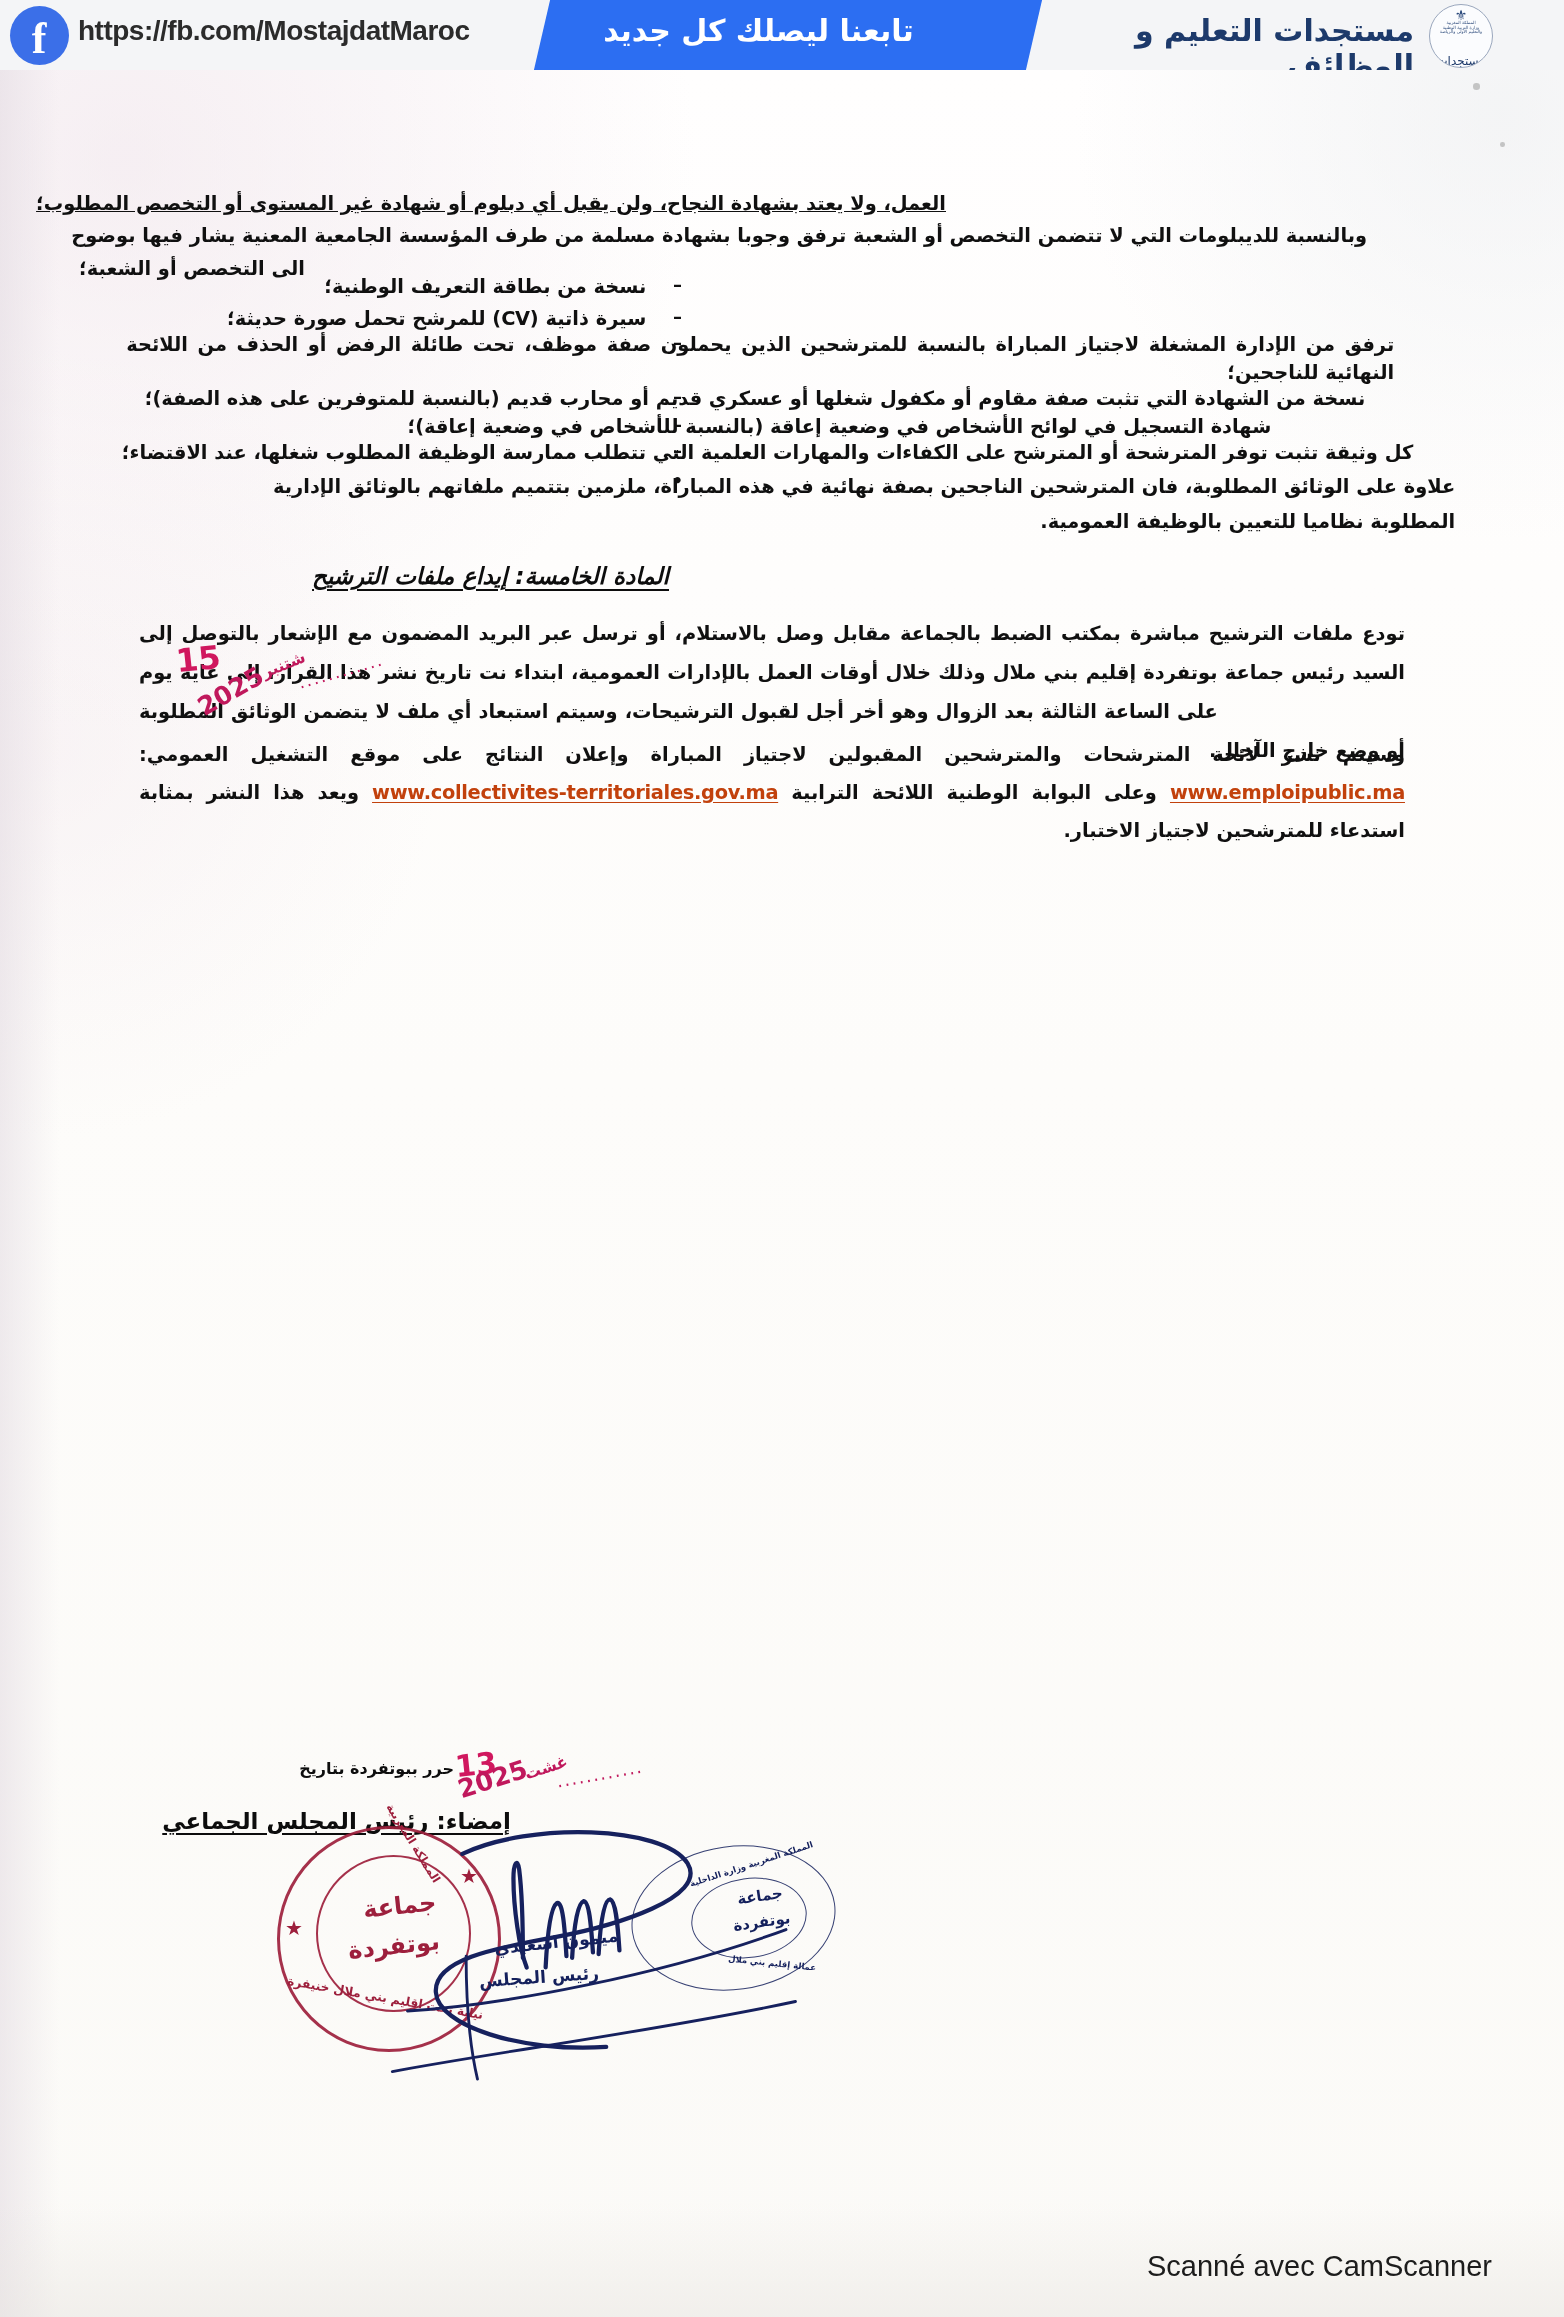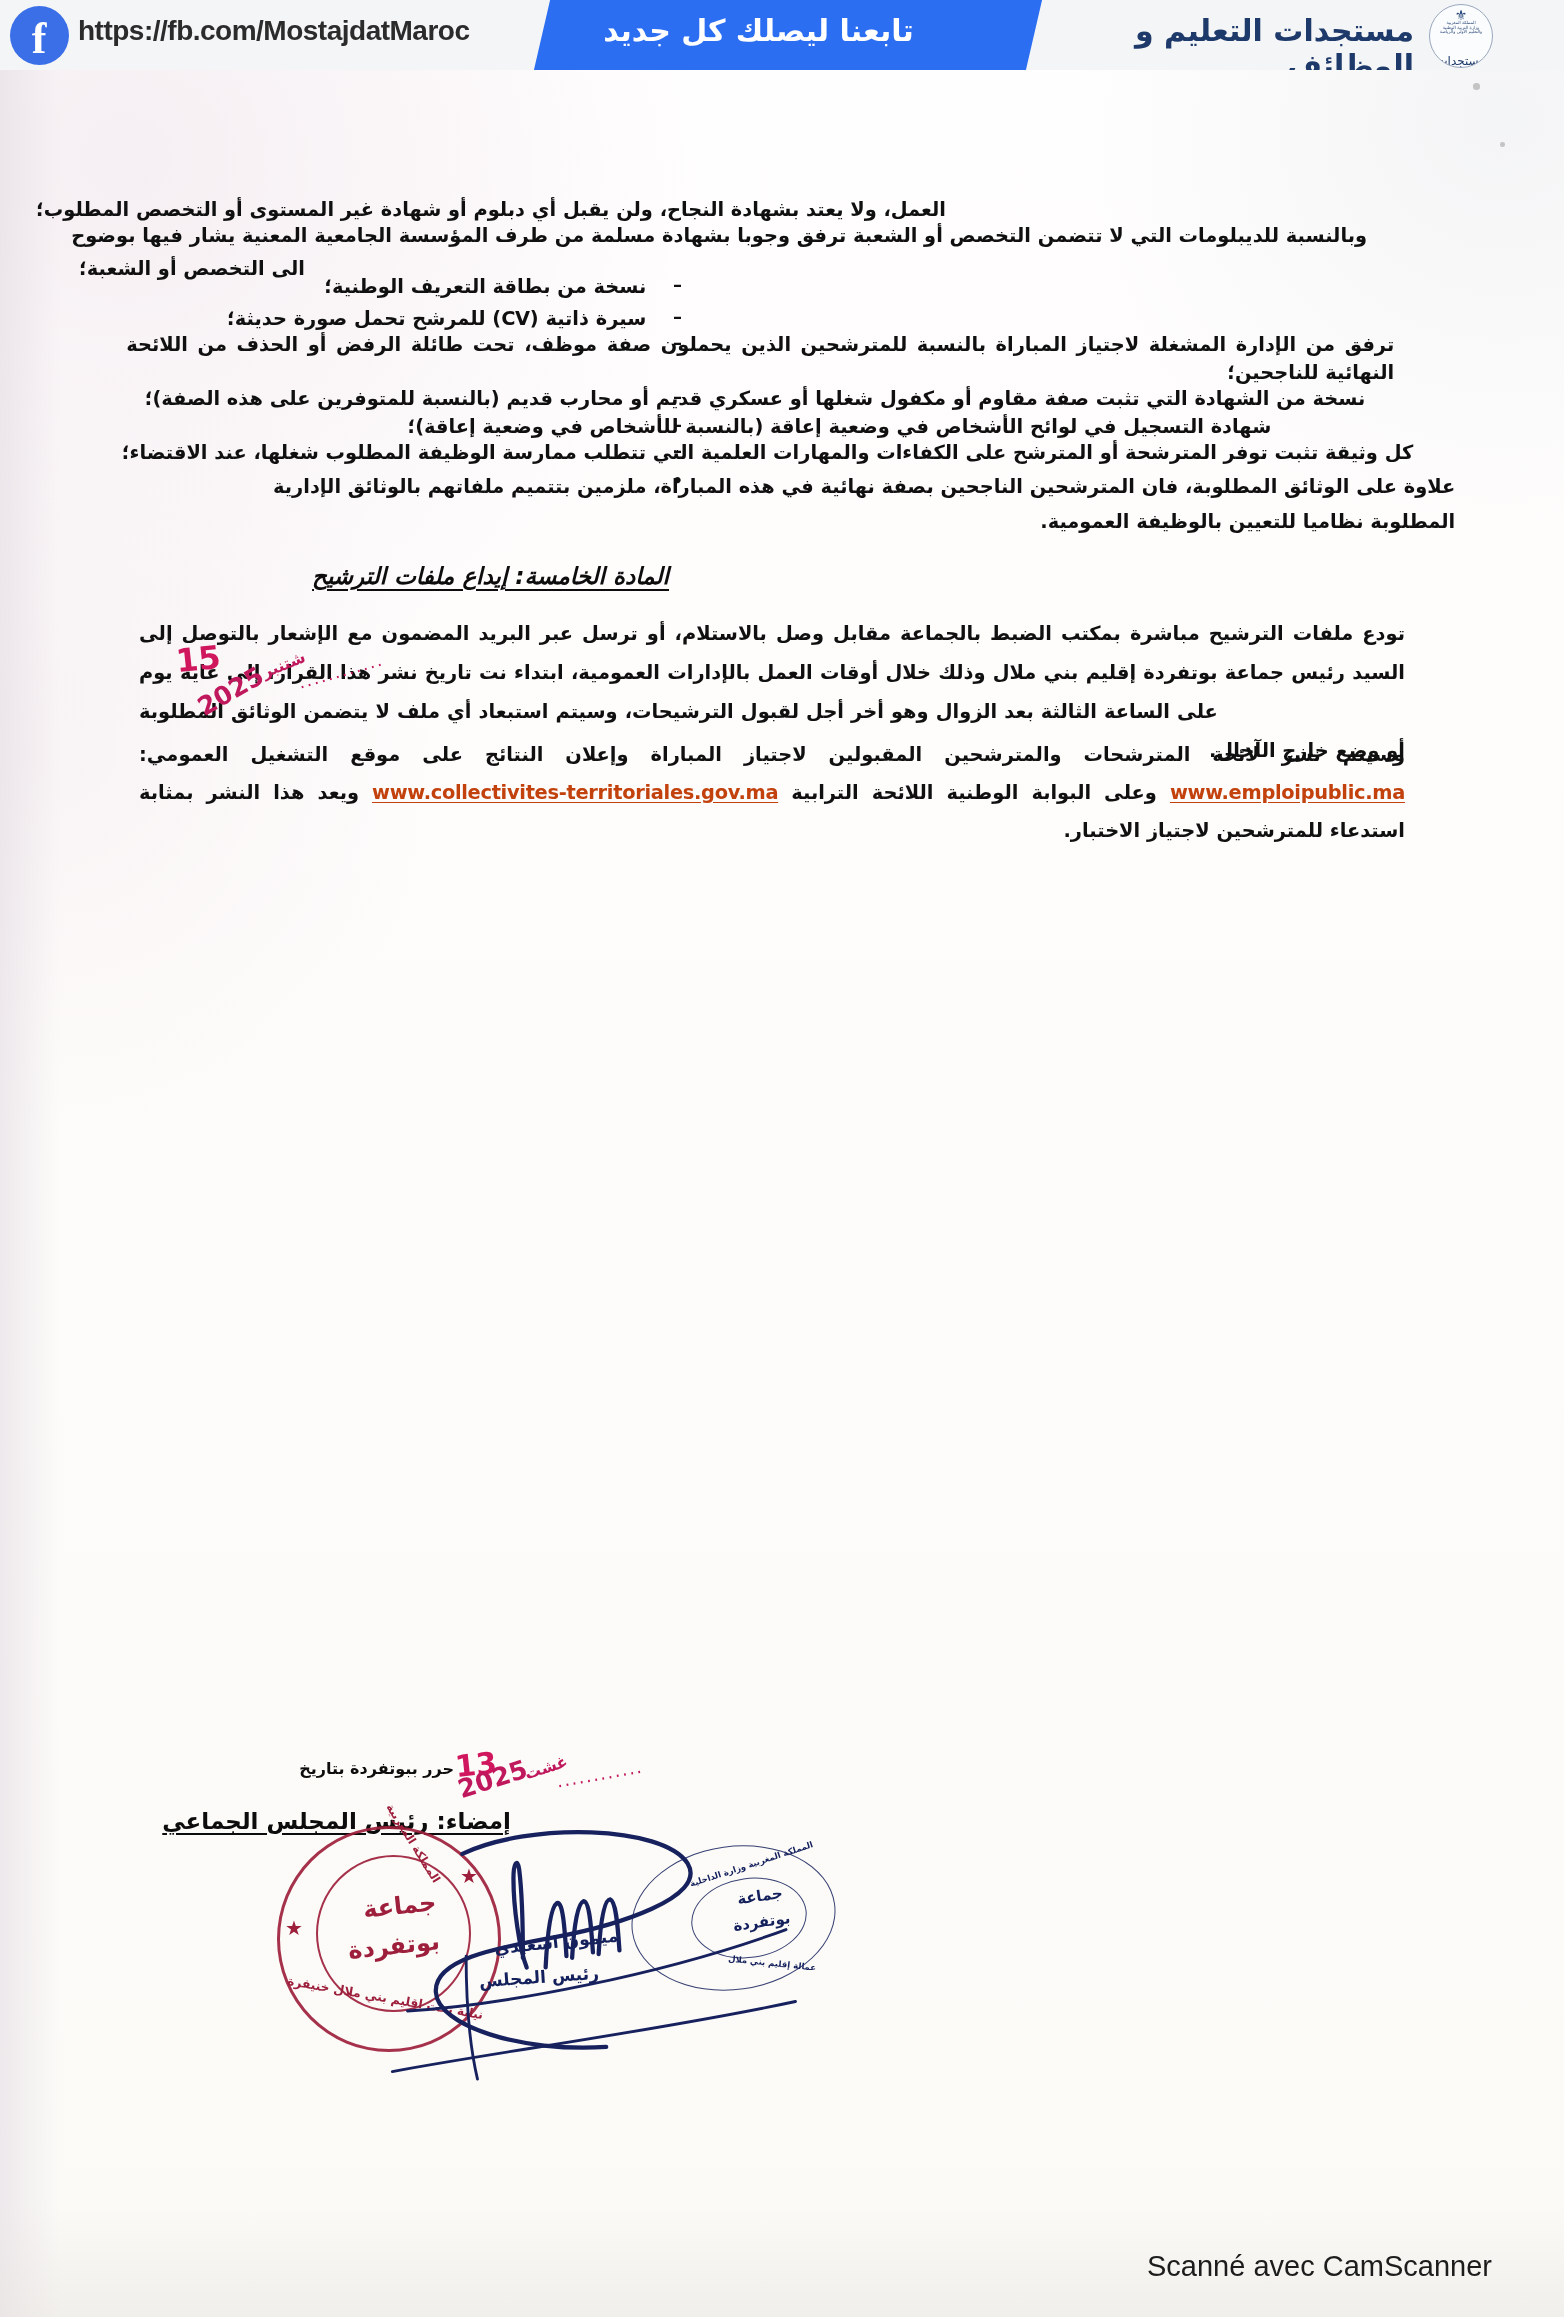--- a/index.html
+++ b/index.html
@@ -360,21 +360,21 @@
 <div class="page">
   <div class="paper-tint"></div>
   <div class="edge-shade-left"></div>
   <div class="edge-shade-bottom"></div>
 
   <div class="speck" style="left:1473px;top:13.2px;width:6.6px;height:6.6px;"></div>
   <div class="speck" style="left:1500px;top:72px;width:4.7px;height:4.7px;"></div>
 
   <div class="doc-body">
 
-    <div class="txt-line" style="top:128px; right:618px;">العمل، ولا يعتد بشهادة النجاح، ولن يقبل أي دبلوم أو شهادة غير المستوى أو التخصص المطلوب؛</div>
+    <div class="txt-line" style="top:122px; right:618px;text-decoration:underline;">العمل، ولا يعتد بشهادة النجاح، ولن يقبل أي دبلوم أو شهادة غير المستوى أو التخصص المطلوب؛</div>
 
     <div class="txt-line" style="top:154px; right:197px;">وبالنسبة للديبلومات التي لا تتضمن التخصص أو الشعبة ترفق وجوبا بشهادة مسلمة من طرف المؤسسة الجامعية المعنية يشار فيها بوضوح</div>
 
     <div class="txt-line" style="top:187px; right:1259px;">الى التخصص أو الشعبة؛</div>
 
     <div class="bullet-row" style="top:203px; right:880px; width:511px;">
       <div class="bullet-mark">–</div>
       <div class="bullet-text">نسخة من بطاقة التعريف الوطنية؛</div>
     </div>
 

